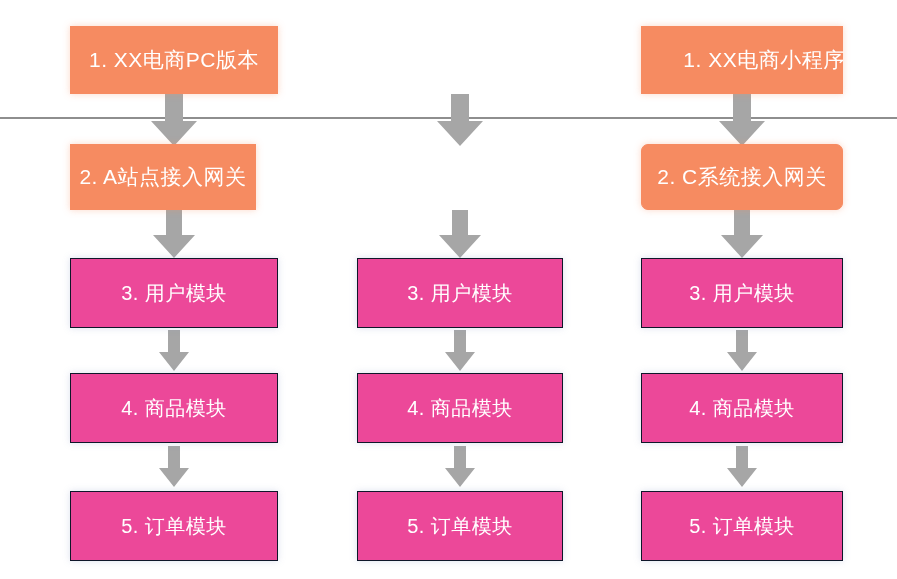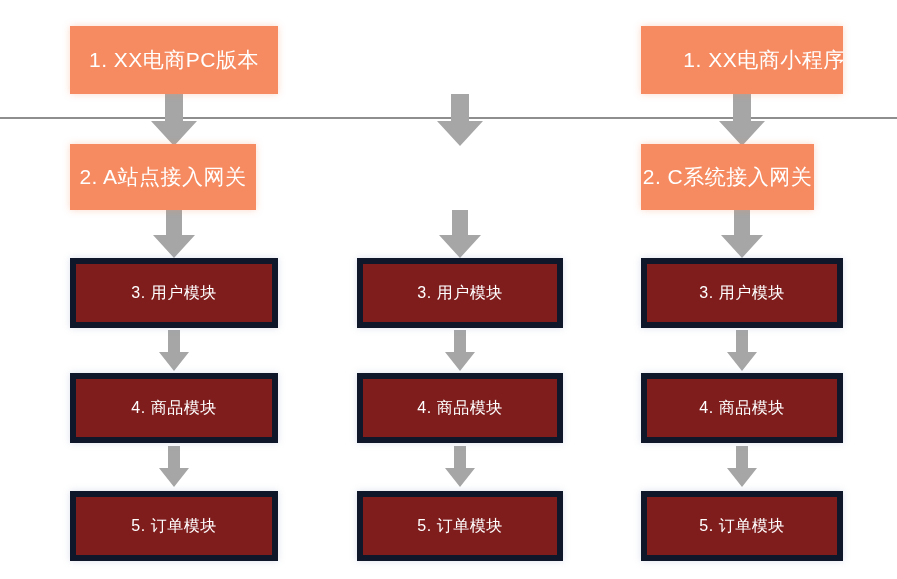--- a/index.html
+++ b/index.html
@@ -51,24 +51,24 @@
   }
 
   .node.orange {
     background: #f68b61;
     border: 1px solid #f68b61;
     box-shadow: 0 0 7px rgba(246, 139, 97, 0.35);
     font-size: 21px;
   }
 
   .node.blue {
-    background: #7f1d1d;
-    border: 6px solid #0f172a;
+    background: #ec4899;
+    border: 1px solid #0f172a;
     box-shadow: 0 0 7px rgba(140, 156, 200, 0.30);
-    font-size: 16px;
+    font-size: 20px;
   }
 
   
   .arrow {
     position: absolute;
     z-index: 6;
   }
   .arrow svg { display: block; }
 </style>
 </head>
@@ -163,21 +163,21 @@
   <div class="node orange" style="left:641px; top:26px; width:202px; height:68px;padding-left:44px;">
     <span class="node-label">1. XX电商小程序</span>
   </div>
 
   <div class="arrow" style="left:719px; top:94px;">
     <svg width="46" height="52" viewBox="0 0 46 52">
       <path d="M14 0 H32 V27 H46 L23 52 L0 27 H14 Z" fill="#a6a6a6"></path>
     </svg>
   </div>
 
-  <div class="node orange" style="left:641px; top:144px; width:173px; height:66px;">
+  <div class="node orange" style="left:641px; top:144px; width:202px; height:66px;border-radius:7px;">
     <span class="node-label">2. C系统接入网关</span>
   </div>
 
   <div class="arrow" style="left:721px; top:210px;">
     <svg width="42" height="48" viewBox="0 0 42 48">
       <path d="M13 0 H29 V25 H42 L21 48 L0 25 H13 Z" fill="#a6a6a6"></path>
     </svg>
   </div>
 
   <div class="node blue" style="left:641px; top:258px; width:202px; height:70px;">

